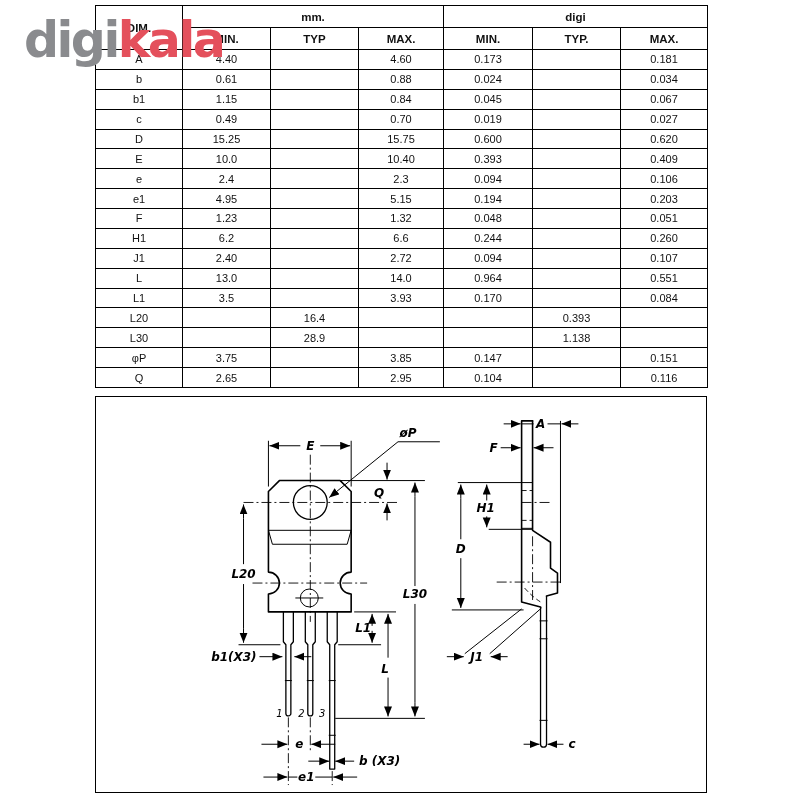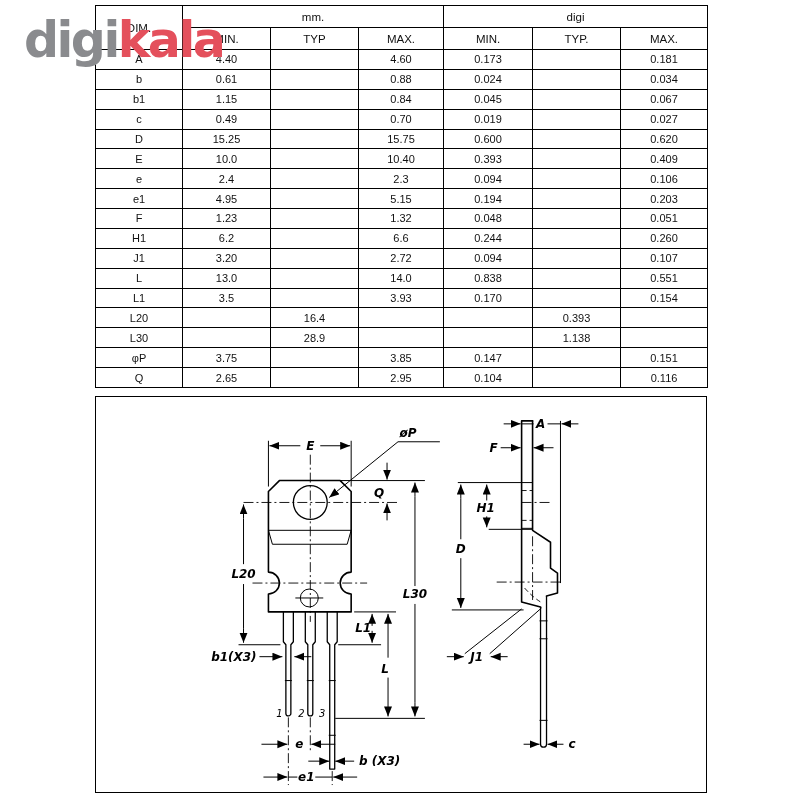--- a/index.html
+++ b/index.html
@@ -12,21 +12,21 @@
              font-size:49px;letter-spacing:-2.5px;line-height:1;white-space:nowrap;}
   .wm-gray{color:#8a8b8e;}
   .wm-red{color:#e4505c;}
 
   
   .table-wrap{position:absolute;left:95px;top:5px;width:612px;height:383px;z-index:1;}
   table.dim-table{width:612px;height:383px;border-collapse:collapse;table-layout:fixed;
                   font-size:11px;}
   table.dim-table th, table.dim-table td{
       border:1px solid #000;text-align:center;vertical-align:middle;padding:0;}
-  table.dim-table th{font-weight:normal;font-size:11.5px;}
+  table.dim-table th{font-weight:bold;font-size:11.5px;}
   table.dim-table thead tr{height:22px;}
 
   
   .drawing-box{position:absolute;left:95px;top:396px;width:612px;height:397px;
                border:1.5px solid #000;box-sizing:border-box;z-index:1;background:#fff;}
   .drawing-box svg{display:block;width:100%;height:100%;}
 
   
   .ol{fill:none;stroke:#000;stroke-width:1.6;stroke-linejoin:round;stroke-linecap:round;}
   .ml{fill:none;stroke:#000;stroke-width:1.3;stroke-linejoin:round;}
@@ -158,44 +158,44 @@
             <td>H1</td>
             <td>6.2</td>
             <td></td>
             <td>6.6</td>
             <td>0.244</td>
             <td></td>
             <td>0.260</td>
           </tr>
           <tr>
             <td>J1</td>
-            <td>3.20</td>
+            <td>2.40</td>
             <td></td>
             <td>2.72</td>
             <td>0.094</td>
             <td></td>
             <td>0.107</td>
           </tr>
           <tr>
             <td>L</td>
             <td>13.0</td>
             <td></td>
             <td>14.0</td>
-            <td>0.838</td>
+            <td>0.964</td>
             <td></td>
             <td>0.551</td>
           </tr>
           <tr>
             <td>L1</td>
             <td>3.5</td>
             <td></td>
             <td>3.93</td>
             <td>0.170</td>
             <td></td>
-            <td>0.154</td>
+            <td>0.084</td>
           </tr>
           <tr>
             <td>L20</td>
             <td></td>
             <td>16.4</td>
             <td></td>
             <td></td>
             <td>0.393</td>
             <td></td>
           </tr>

